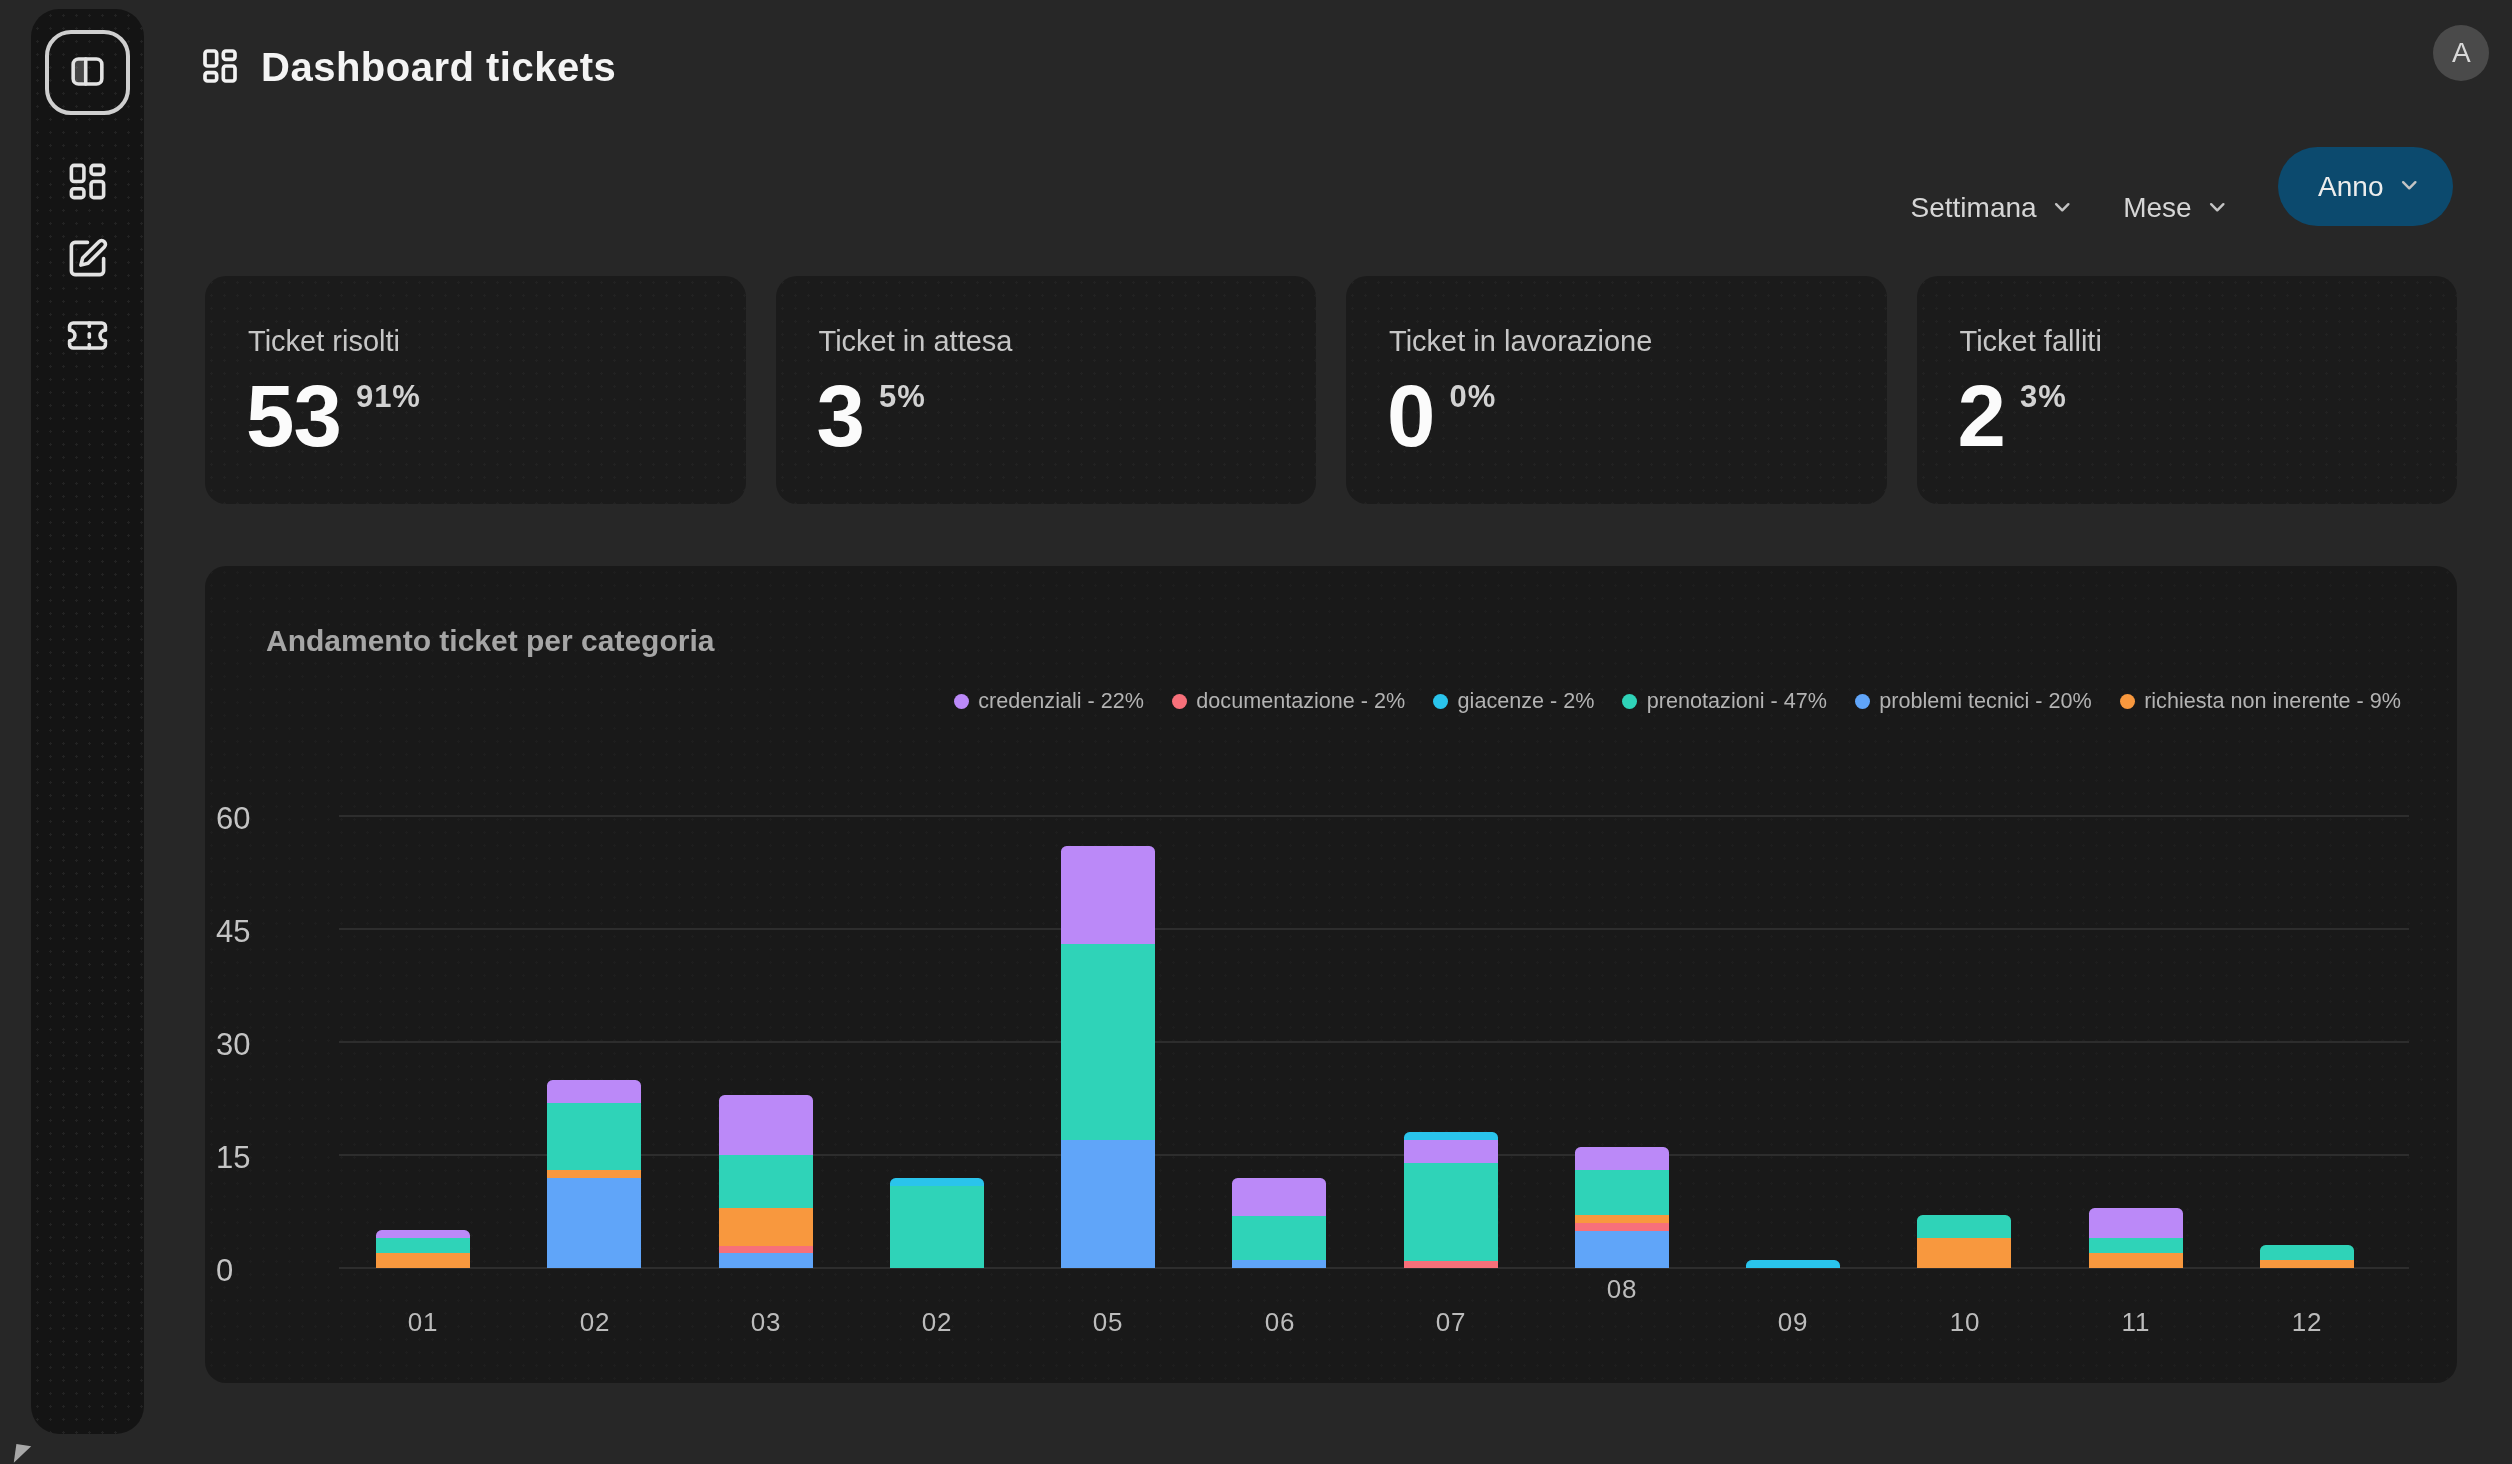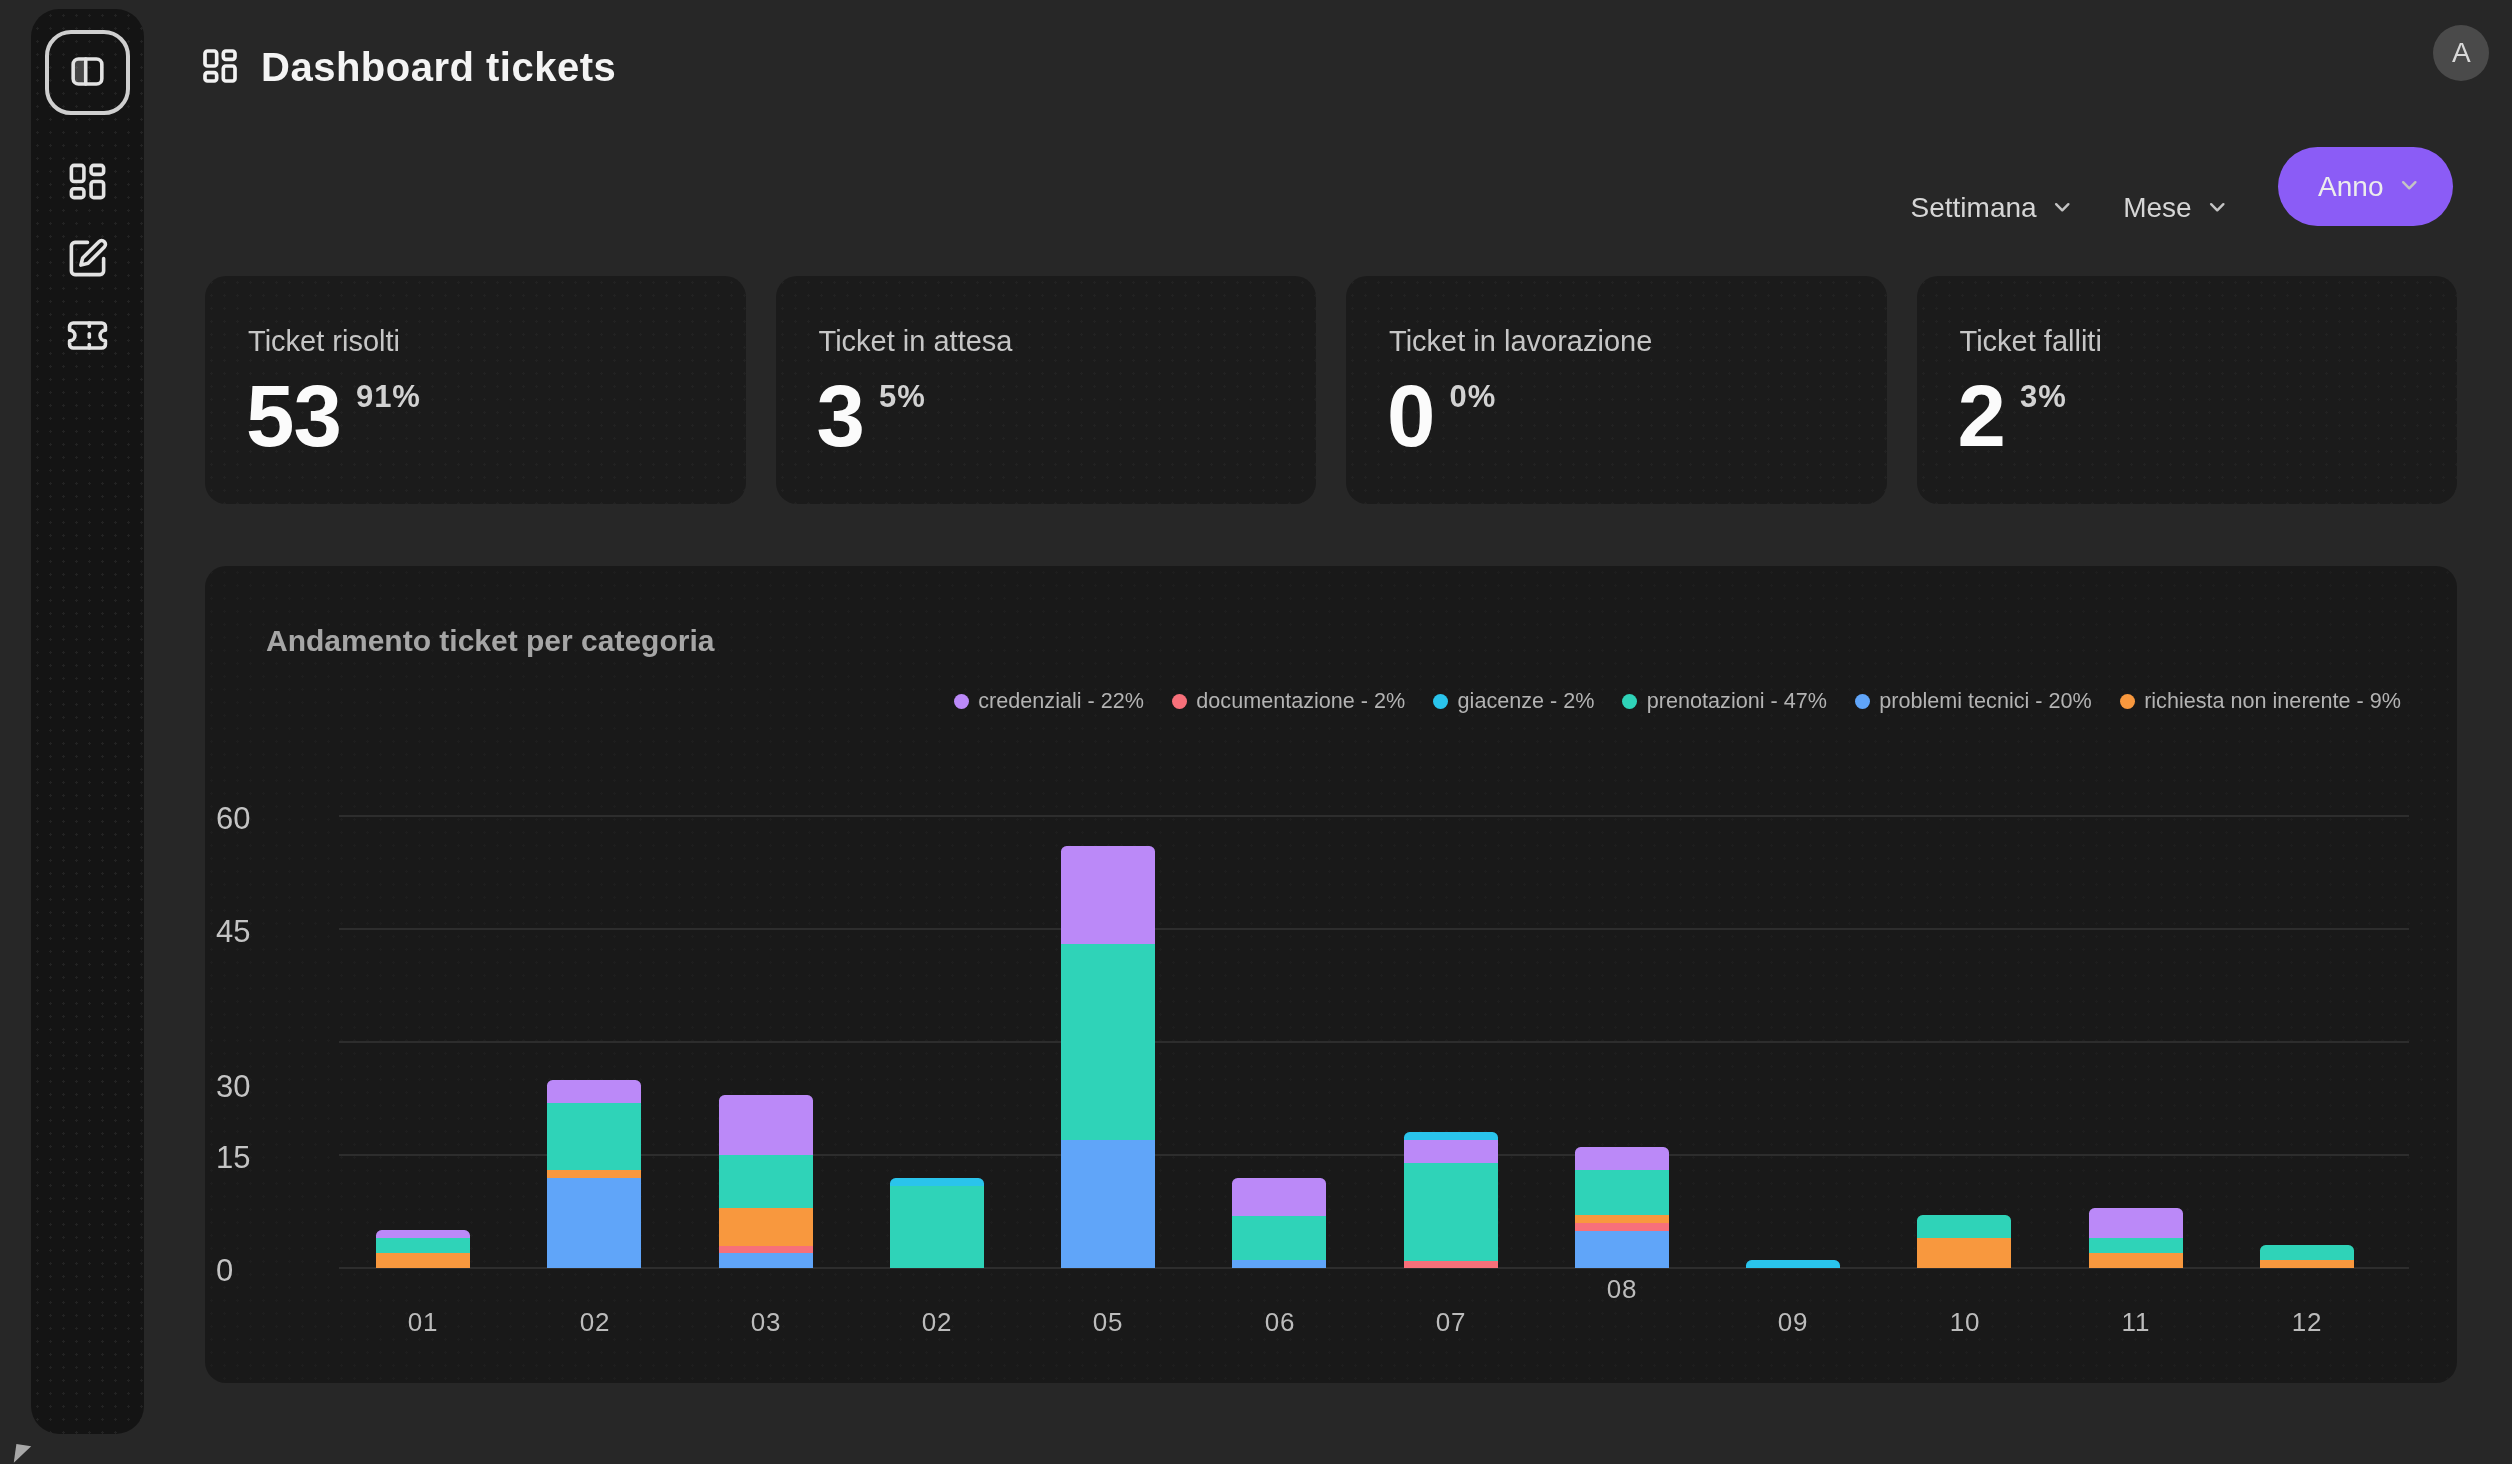--- a/index.html
+++ b/index.html
@@ -21,21 +21,21 @@
   .header svg{stroke:#f2f2f2;}
   .page-title{font-size:40px;font-weight:700;color:#f4f4f4;letter-spacing:0.5px;}
   .avatar{position:absolute;right:22.6px;top:25.4px;width:56px;height:56px;border-radius:50%;background:#4a4a4a;
     color:#d9d9d9;font-size:28px;display:flex;align-items:center;justify-content:center;cursor:pointer;}
 
   
   .filters{position:absolute;top:147px;right:59px;height:79px;display:flex;align-items:flex-end;gap:49px;}
   .filter-btn{display:flex;align-items:center;gap:13px;background:transparent;border:none;color:#d6d6d6;
     font-size:28px;font-family:inherit;cursor:pointer;padding:0;}
   .filter-btn svg{stroke:#c4c4c4;margin-top:3.8px;}
-  .filter-btn.pill{background:#8b5cf6;border-radius:41px;height:79px;padding:0 32px 0 40px;color:#ececec;}
+  .filter-btn.pill{background:#0c4a6e;border-radius:41px;height:79px;padding:0 32px 0 40px;color:#ececec;}
 
   
   .stats{position:absolute;left:205px;right:55px;top:276px;height:228px;display:flex;gap:30px;}
   .stat-card{flex:1;background:#1b1b1b;border-radius:21px;position:relative;
     background-image:radial-gradient(rgba(255,255,255,.03) 1.2px, transparent 1.2px);background-size:13px 13px;}
   .stat-label{position:absolute;left:43px;top:49px;font-size:29px;color:#c6c6c6;}
   .stat-numrow{position:absolute;left:41px;top:94px;display:flex;align-items:flex-start;}
   .stat-value{font-size:87px;line-height:1.05;font-weight:800;color:#fbfbfb;letter-spacing:-0.9px;}
   .stat-pct{font-size:31px;font-weight:700;color:#d2d2d2;margin:9.4px 0 0 15px;letter-spacing:0.9px;}
 
@@ -201,21 +201,21 @@
           <span class="legend-dot" style="background: rgb(248, 152, 62);"></span>
           <span class="legend-label">richiesta non inerente - 9%</span>
         </span>
       </div>
     <div class="plot" id="plot">
         <div class="gridline" style="top: 701px;"></div>
         <div class="ytick" style="top: 687px;">0</div>
         <div class="gridline" style="top: 588px;"></div>
         <div class="ytick" style="top: 574px;">15</div>
         <div class="gridline" style="top: 475px;"></div>
-        <div class="ytick" style="top: 461px; margin-top: 42px;">30</div>
+        <div class="ytick" style="top: 461px;">30</div>
         <div class="gridline" style="top: 362px;"></div>
         <div class="ytick" style="top: 348px;">45</div>
         <div class="gridline" style="top: 249px;"></div>
         <div class="ytick" style="top: 235px;">60</div>
         <div class="bar-seg" style="left: 171px; height: 15px; top: 687px; background: rgb(248, 152, 62);"></div>
         <div class="bar-seg" style="left: 171px; height: 15px; top: 672px; background: rgb(47, 211, 184);"></div>
         <div class="bar-seg top" style="left: 171px; height: 7.5px; top: 664px; background: rgb(187, 137, 248);"></div>
         <div class="xtick" style="left: 152px; top: 741px;">01</div>
         <div class="bar-seg" style="left: 342px; height: 90px; top: 612px; background: rgb(96, 165, 249);"></div>
         <div class="bar-seg" style="left: 342px; height: 7.5px; top: 604px; background: rgb(248, 152, 62);"></div>

